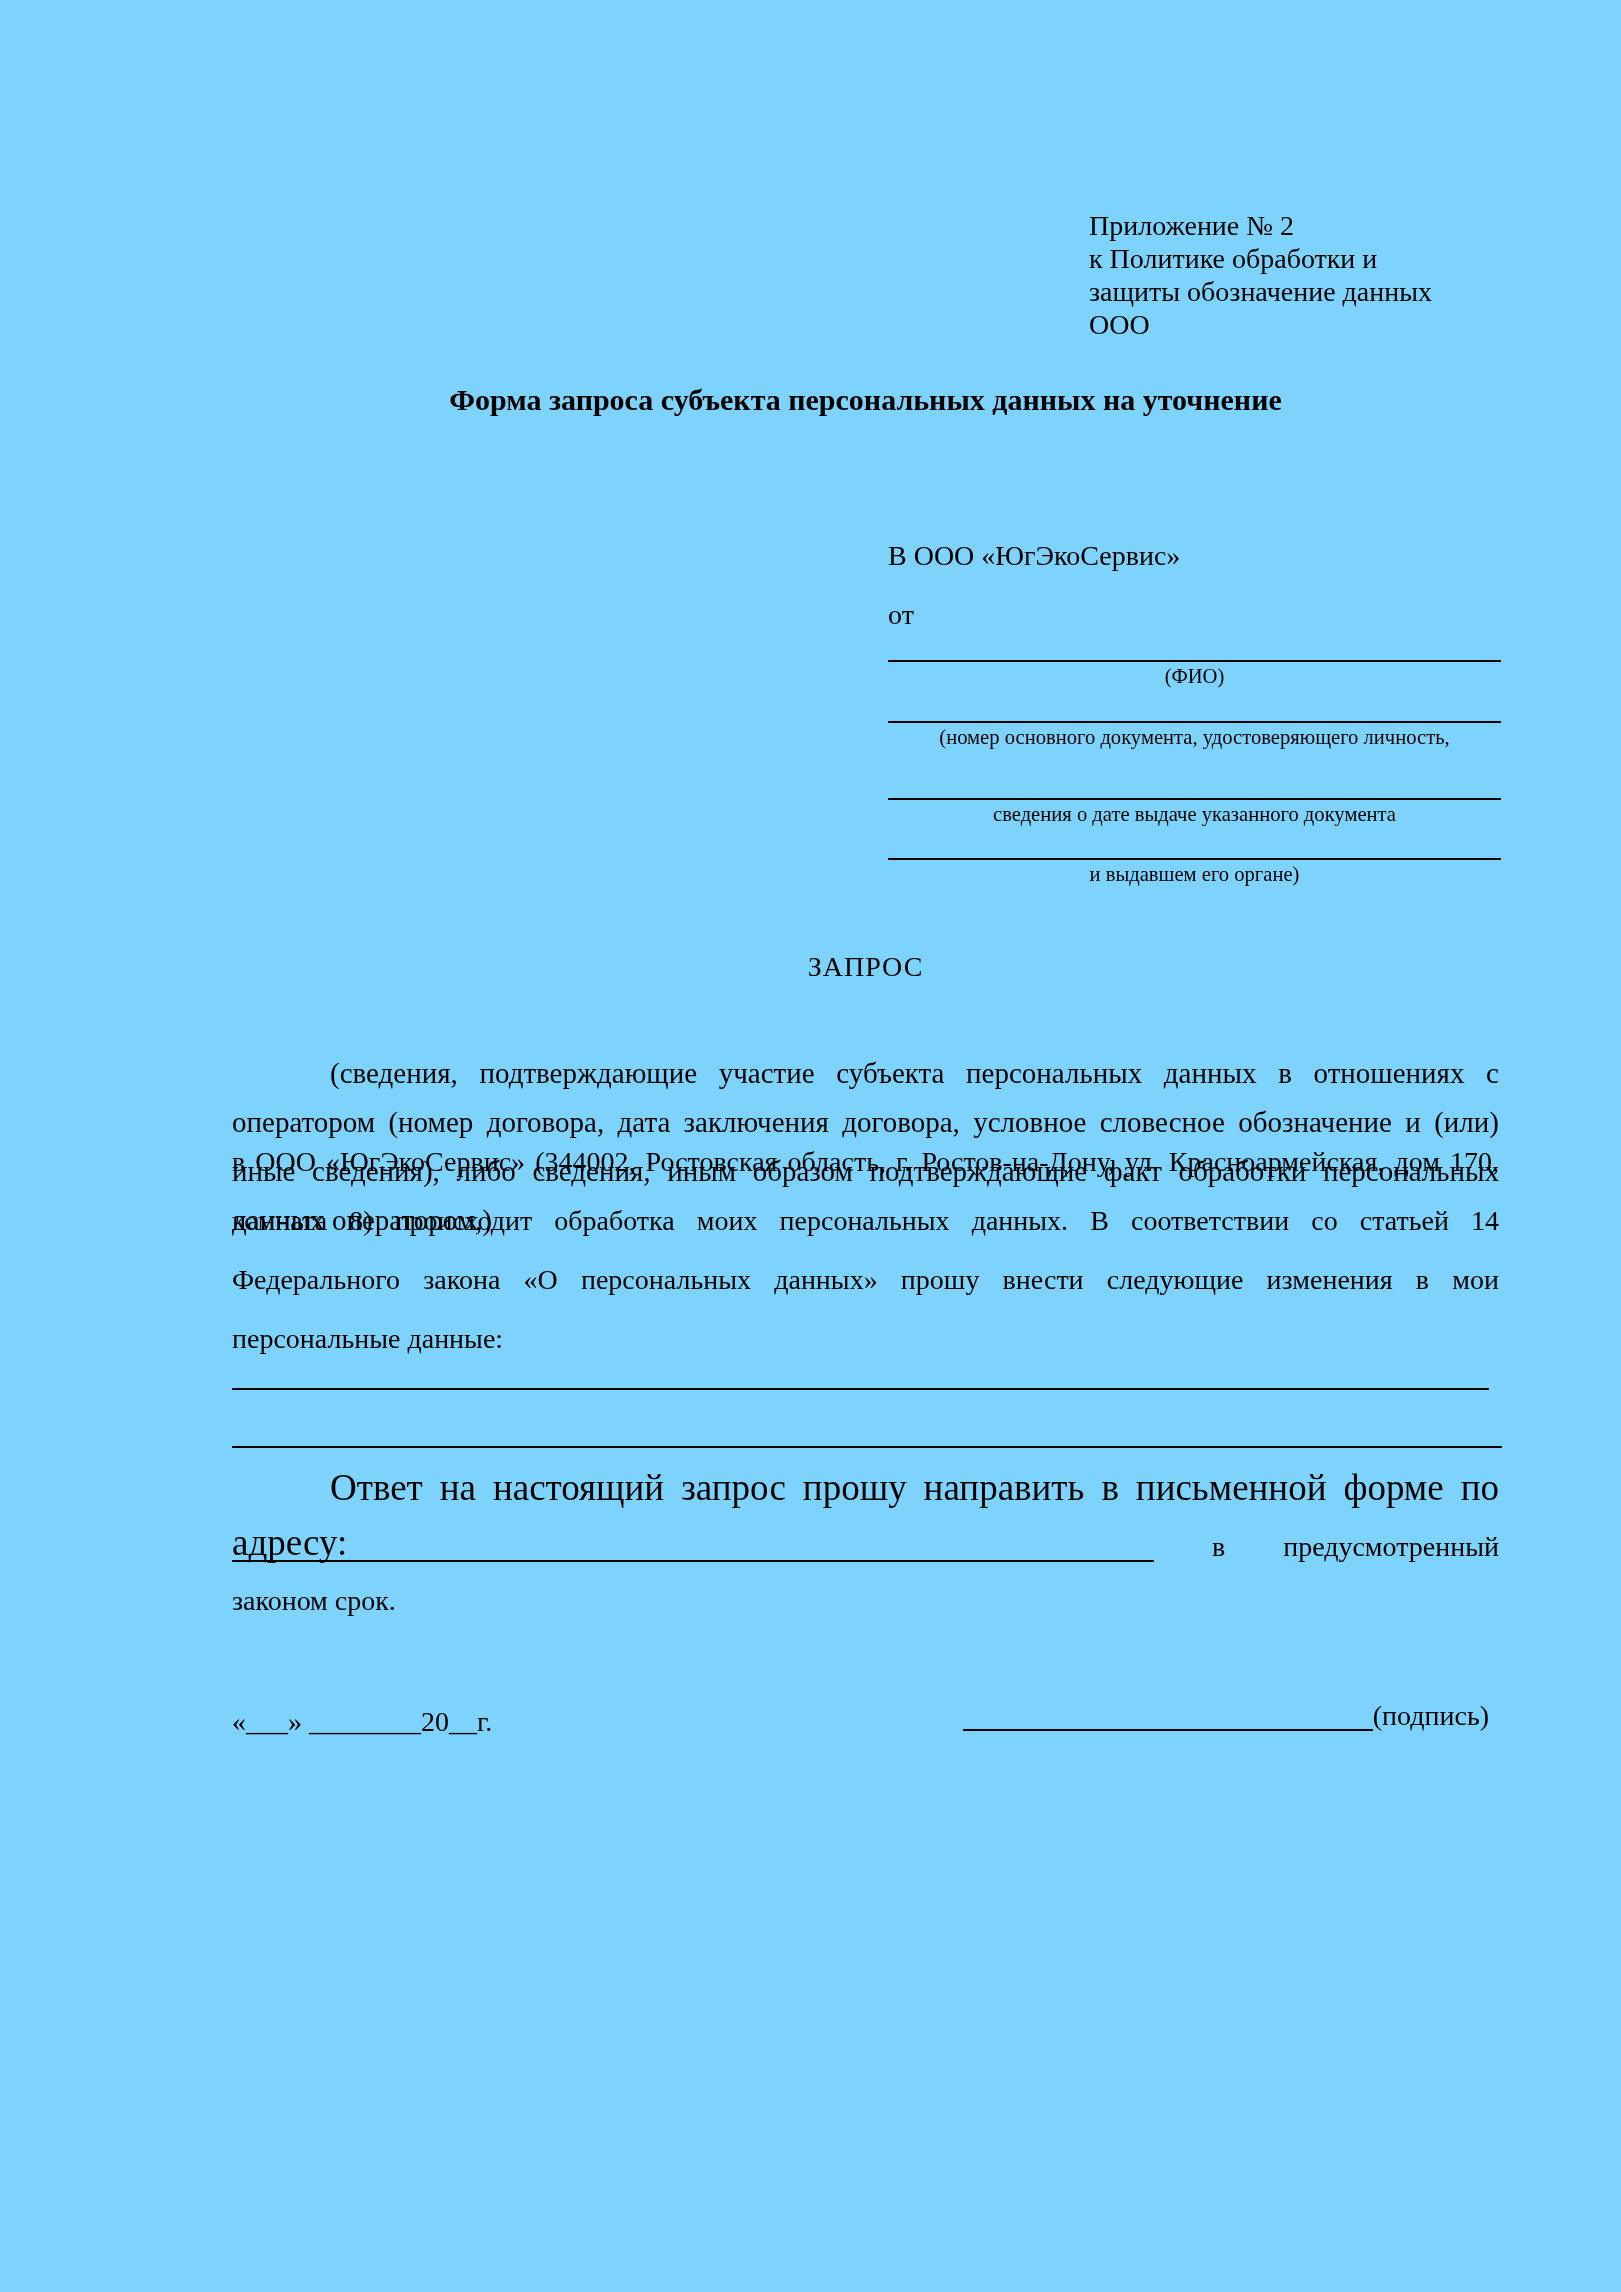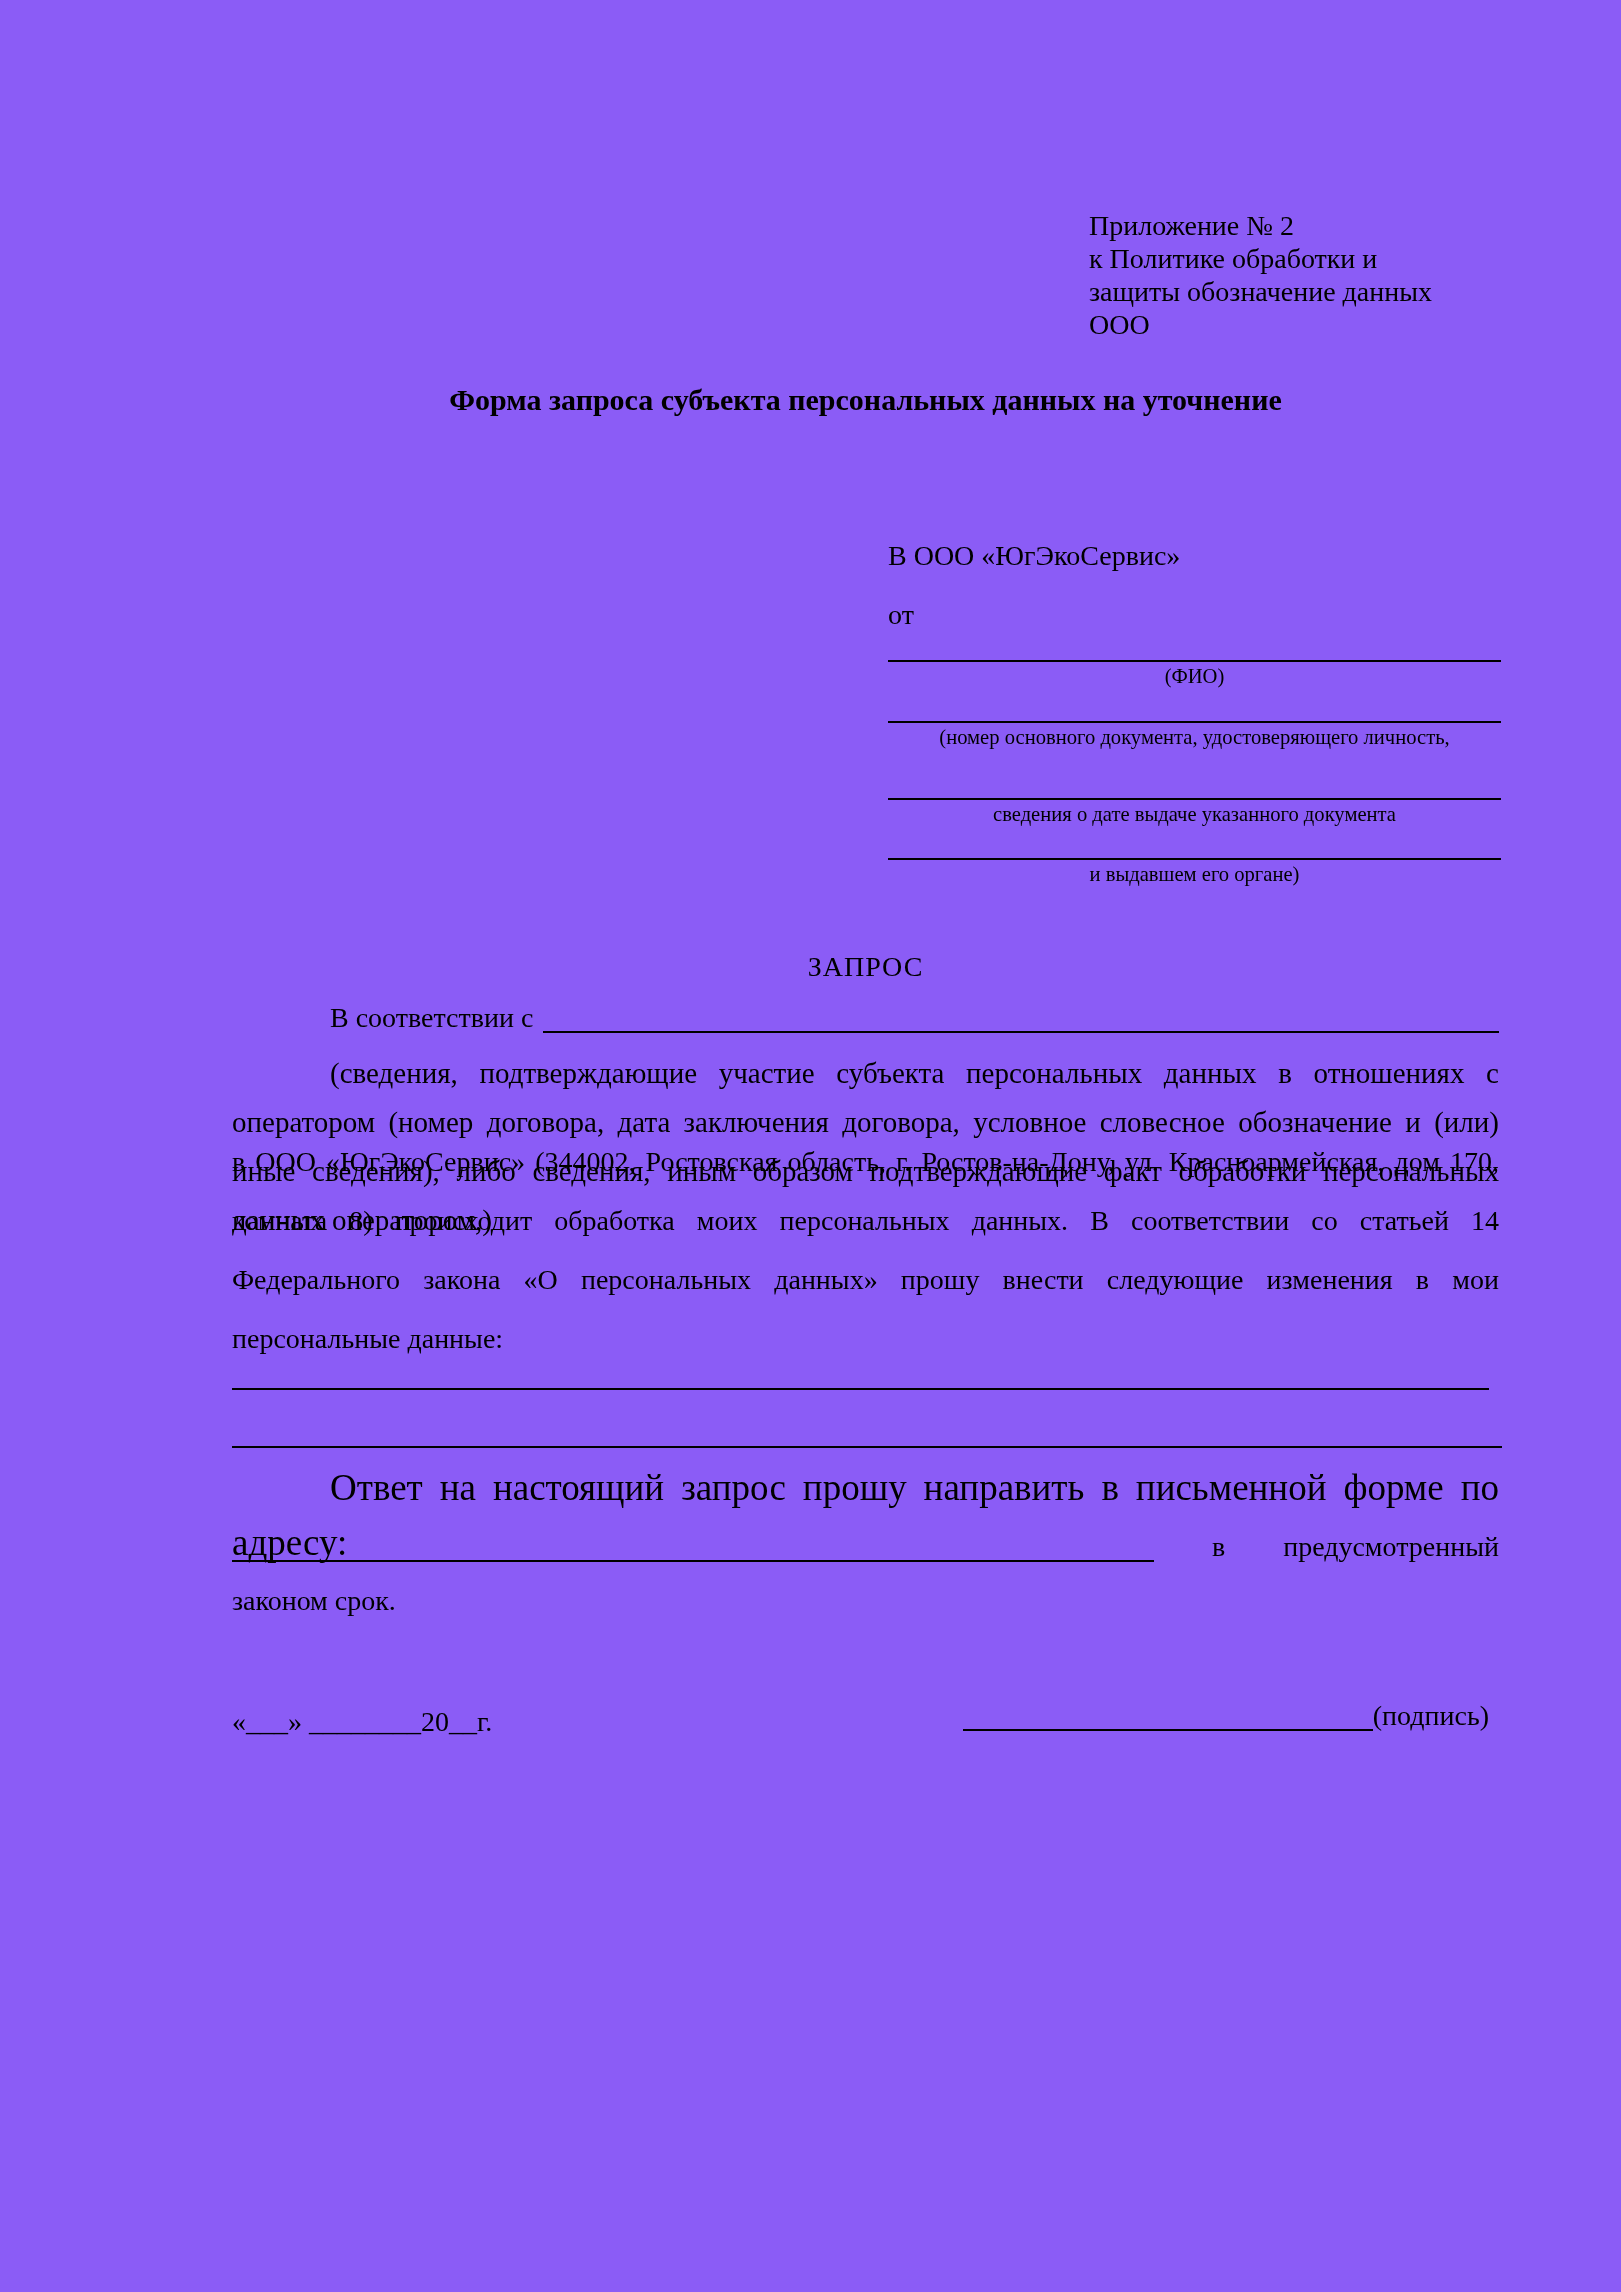--- a/index.html
+++ b/index.html
@@ -1,21 +1,21 @@
 <!DOCTYPE html>
 <html><head>
 <meta charset="utf-8">
 <style>
   * { margin: 0; padding: 0; box-sizing: border-box; }
   html, body { background: #808080; }
   .sheet {
     position: relative;
     width: 1621px;
     height: 2293px;
-    background: #8b5cf6;
+    background: #7dd3fc;
     color: #000000;
     font-family: "Liberation Serif", "DejaVu Serif", serif;
     margin: 0 auto;
     overflow: hidden;
   }
   .abs { position: absolute; }
 
   
   .annex { left: 1089px; top: 209px; font-size: 28px; line-height: 33px; white-space: nowrap; }
 
@@ -95,24 +95,20 @@
     <div class="blank-rule"></div>
     <div class="blank-caption">сведения о дате выдаче указанного документа</div>
   </div>
   <div class="abs blank-group g4">
     <div class="blank-rule"></div>
     <div class="blank-caption">и выдавшем его органе)</div>
   </div>
 
   <div class="abs zapros">ЗАПРОС</div>
 
-  <div class="abs intro-row">
-    <span class="lead">В соответствии с</span>
-    <span class="fill"></span>
-  </div>
 
   <div class="abs footnote">(сведения, подтверждающие участие субъекта персональных данных в отношениях с оператором (номер договора, дата заключения договора, условное словесное обозначение и (или) иные сведения), либо сведения, иным образом подтверждающие факт обработки персональных данных оператором,)</div>
 
   <div class="abs body-par">в ООО «ЮгЭкоСервис» (344002, Ростовская область, г. Ростов-на-Дону, ул. Красноармейская, дом 170, комната 8) происходит обработка моих персональных данных. В соответствии со статьей 14 Федерального закона «О персональных данных» прошу внести следующие изменения в мои персональные данные:</div>
 
   <div class="abs rule-1"></div>
   <div class="abs rule-2"></div>
 
   <div class="abs reply-1">Ответ на настоящий запрос прошу направить в письменной форме по адресу:</div>
   <div class="abs reply-2">

